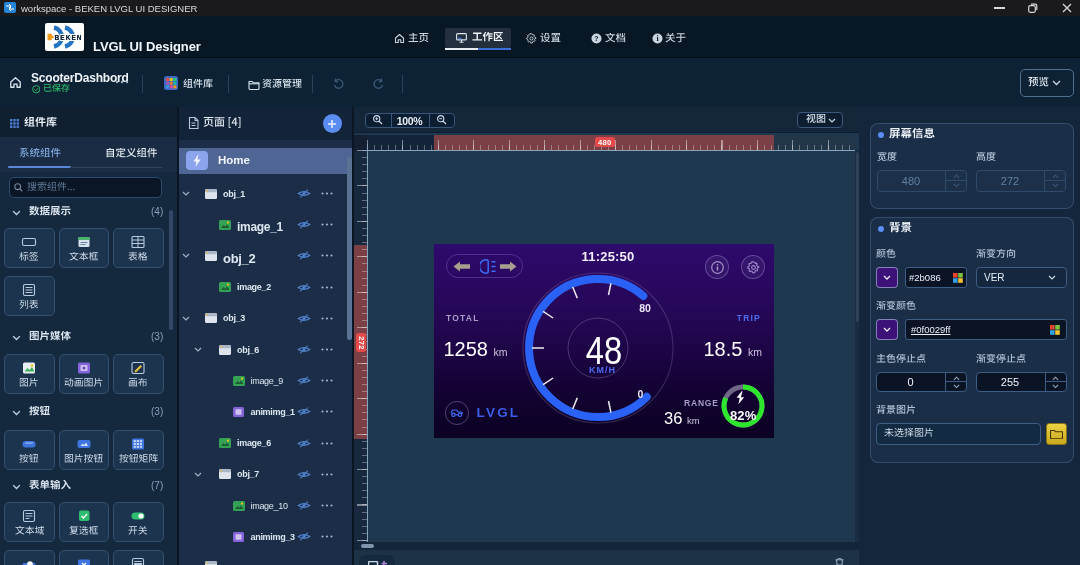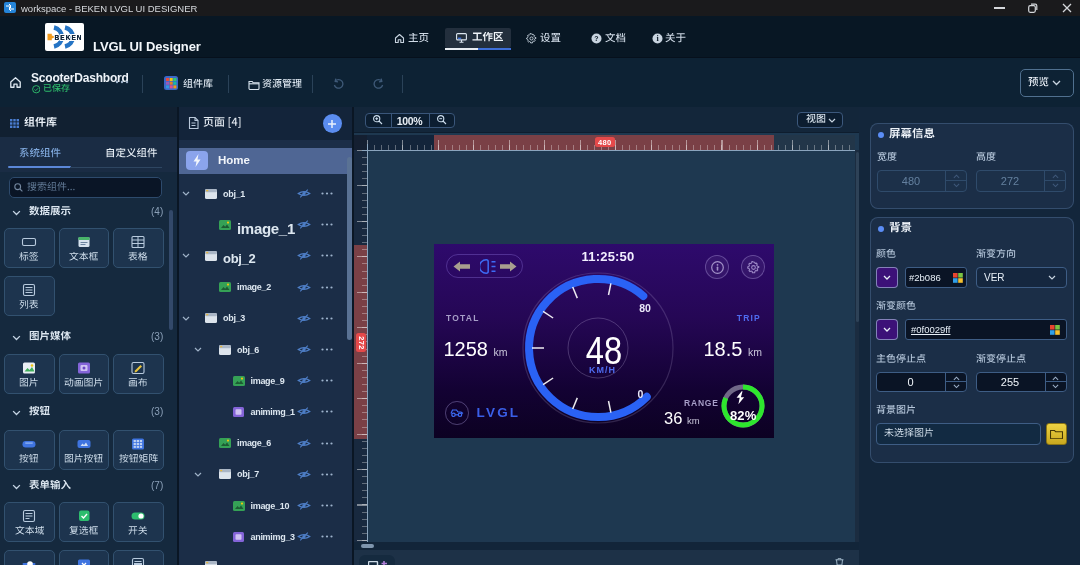--- a/index.html
+++ b/index.html
@@ -366,21 +366,21 @@
 <svg class="abs" style="left:321px;top:192.0px" width="12" height="3" viewBox="0 0 12 3">
       <circle cx="1.5" cy="1.5" r="1.1" fill="#9db3cc"></circle>
       <circle cx="6" cy="1.5" r="1.1" fill="#9db3cc"></circle>
       <circle cx="10.5" cy="1.5" r="1.1" fill="#9db3cc"></circle>
     </svg>
 <svg class="abs" style="left:218.5px;top:219.7px" width="12" height="10" viewBox="0 0 12 10">
       <rect width="12" height="10" rx="1.5" fill="#35a156"></rect>
       <path d="M2 8l2.5-3 1.7 1.7L8 4.5 10.5 8z" fill="#1c5c33"></path>
       <circle cx="9" cy="2.6" r="1.1" fill="#f1c40f"></circle>
     </svg>
-<div class="txt" style="left:237px;top:219.7px;font-size:15px;color:#dde7f0;font-weight:bold;letter-spacing:-0.3px">image_1</div>
+<div class="txt" style="left:237px;top:219.7px;font-size:12px;color:#dde7f0;font-weight:bold;letter-spacing:-0.3px">image_1</div>
 <svg class="abs" style="left:297px;top:220.2px" width="14" height="9" viewBox="0 0 14 9">
       <path d="M1.2 4.5Q7 0.8 12.8 4.5Q7 8.2 1.2 4.5Z" fill="none" stroke="#4f7fc8" stroke-width="1.1"></path>
       <circle cx="7" cy="4.5" r="1.6" fill="#4f7fc8"></circle>
       <path d="M3.2 8.3L10.8 0.7" stroke="#4f7fc8" stroke-width="1.1"></path>
     </svg>
 <svg class="abs" style="left:321px;top:223.2px" width="12" height="3" viewBox="0 0 12 3">
       <circle cx="1.5" cy="1.5" r="1.1" fill="#9db3cc"></circle>
       <circle cx="6" cy="1.5" r="1.1" fill="#9db3cc"></circle>
       <circle cx="10.5" cy="1.5" r="1.1" fill="#9db3cc"></circle>
     </svg>
@@ -455,21 +455,21 @@
 <svg class="abs" style="left:321px;top:348.0px" width="12" height="3" viewBox="0 0 12 3">
       <circle cx="1.5" cy="1.5" r="1.1" fill="#9db3cc"></circle>
       <circle cx="6" cy="1.5" r="1.1" fill="#9db3cc"></circle>
       <circle cx="10.5" cy="1.5" r="1.1" fill="#9db3cc"></circle>
     </svg>
 <svg class="abs" style="left:232.5px;top:375.7px" width="12" height="10" viewBox="0 0 12 10">
       <rect width="12" height="10" rx="1.5" fill="#35a156"></rect>
       <path d="M2 8l2.5-3 1.7 1.7L8 4.5 10.5 8z" fill="#1c5c33"></path>
       <circle cx="9" cy="2.6" r="1.1" fill="#f1c40f"></circle>
     </svg>
-<div class="txt" style="left:250.5px;top:375.7px;font-size:9px;color:#dde7f0;font-weight:bold;letter-spacing:-0.3px">image_9</div>
+<div class="txt" style="left:250.5px;top:375.7px;font-size:9px;color:#dde7f0;font-weight:normal;letter-spacing:-0.3px">image_9</div>
 <svg class="abs" style="left:297px;top:376.2px" width="14" height="9" viewBox="0 0 14 9">
       <path d="M1.2 4.5Q7 0.8 12.8 4.5Q7 8.2 1.2 4.5Z" fill="none" stroke="#4f7fc8" stroke-width="1.1"></path>
       <circle cx="7" cy="4.5" r="1.6" fill="#4f7fc8"></circle>
       <path d="M3.2 8.3L10.8 0.7" stroke="#4f7fc8" stroke-width="1.1"></path>
     </svg>
 <svg class="abs" style="left:321px;top:379.2px" width="12" height="3" viewBox="0 0 12 3">
       <circle cx="1.5" cy="1.5" r="1.1" fill="#9db3cc"></circle>
       <circle cx="6" cy="1.5" r="1.1" fill="#9db3cc"></circle>
       <circle cx="10.5" cy="1.5" r="1.1" fill="#9db3cc"></circle>
     </svg>
@@ -521,21 +521,21 @@
 <svg class="abs" style="left:321px;top:472.8px" width="12" height="3" viewBox="0 0 12 3">
       <circle cx="1.5" cy="1.5" r="1.1" fill="#9db3cc"></circle>
       <circle cx="6" cy="1.5" r="1.1" fill="#9db3cc"></circle>
       <circle cx="10.5" cy="1.5" r="1.1" fill="#9db3cc"></circle>
     </svg>
 <svg class="abs" style="left:232.5px;top:500.5px" width="12" height="10" viewBox="0 0 12 10">
       <rect width="12" height="10" rx="1.5" fill="#35a156"></rect>
       <path d="M2 8l2.5-3 1.7 1.7L8 4.5 10.5 8z" fill="#1c5c33"></path>
       <circle cx="9" cy="2.6" r="1.1" fill="#f1c40f"></circle>
     </svg>
-<div class="txt" style="left:250.5px;top:500.5px;font-size:9px;color:#dde7f0;font-weight:bold;letter-spacing:-0.3px">image_10</div>
+<div class="txt" style="left:250.5px;top:500.5px;font-size:9px;color:#dde7f0;font-weight:normal;letter-spacing:-0.3px">image_10</div>
 <svg class="abs" style="left:297px;top:501.0px" width="14" height="9" viewBox="0 0 14 9">
       <path d="M1.2 4.5Q7 0.8 12.8 4.5Q7 8.2 1.2 4.5Z" fill="none" stroke="#4f7fc8" stroke-width="1.1"></path>
       <circle cx="7" cy="4.5" r="1.6" fill="#4f7fc8"></circle>
       <path d="M3.2 8.3L10.8 0.7" stroke="#4f7fc8" stroke-width="1.1"></path>
     </svg>
 <svg class="abs" style="left:321px;top:504.0px" width="12" height="3" viewBox="0 0 12 3">
       <circle cx="1.5" cy="1.5" r="1.1" fill="#9db3cc"></circle>
       <circle cx="6" cy="1.5" r="1.1" fill="#9db3cc"></circle>
       <circle cx="10.5" cy="1.5" r="1.1" fill="#9db3cc"></circle>
     </svg>

